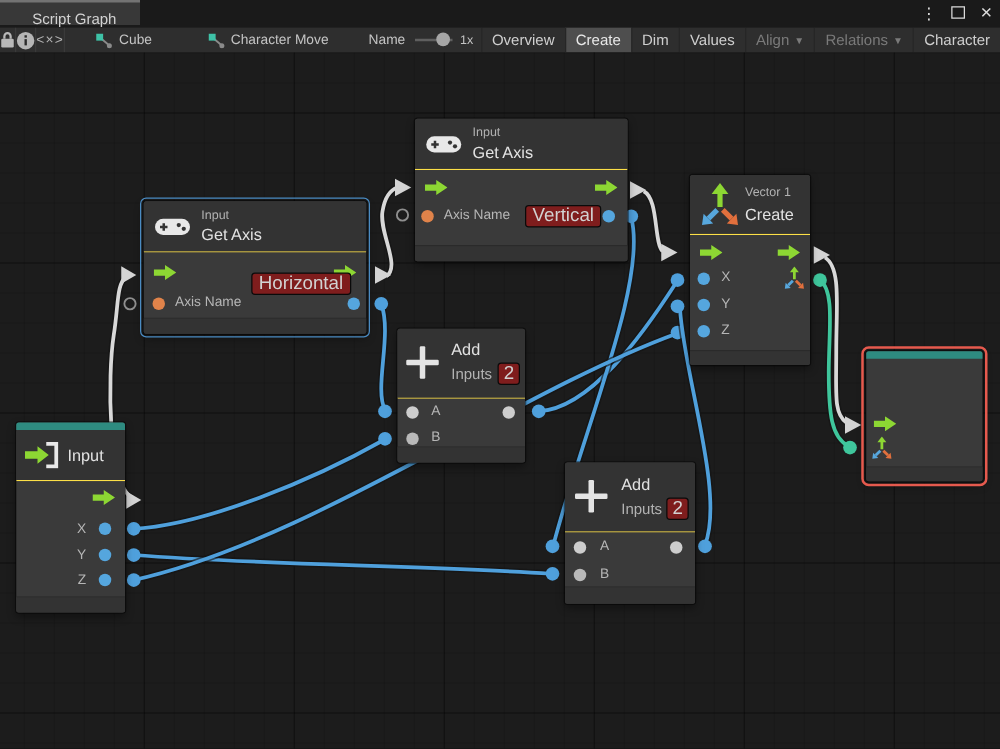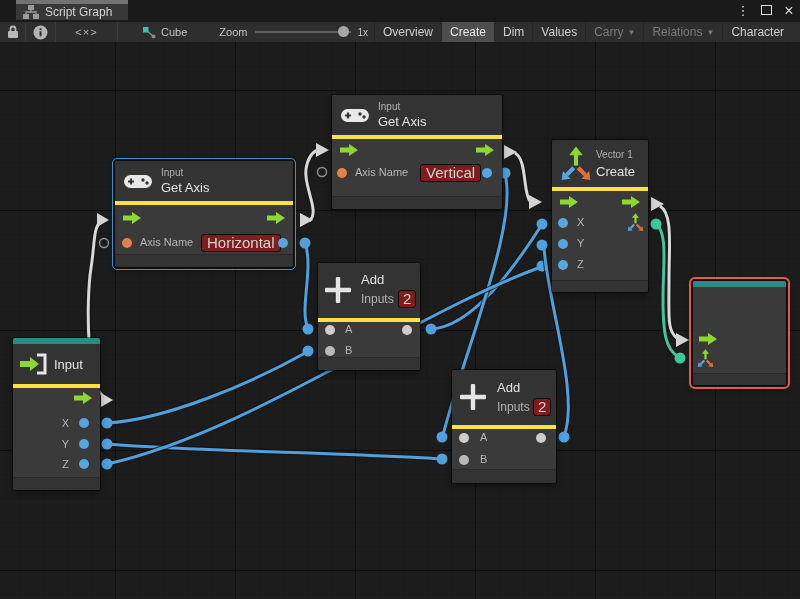--- a/index.html
+++ b/index.html
@@ -1,22 +1,22 @@
 <!DOCTYPE html>
 <html><head>
 <meta charset="utf-8">
 <style>
   html,body{margin:0;padding:0;background:#111;}
   #stage{position:relative;width:800px;height:599px;overflow:hidden;
          font-family:"Liberation Sans","DejaVu Sans",sans-serif;
          -webkit-font-smoothing:antialiased;user-select:none;}
   
   #tabbar{position:absolute;left:0;top:0;width:800px;height:22px;background:#1a1a1a;}
-  #tab-active{position:absolute;left:16px;top:0;width:112px;height:20px;background:#383838;
-              border-top:4px solid #737373;display:flex;align-items:center;gap:6px;padding-left:7px;box-sizing:border-box;}
+  #tab-active{position:absolute;left:0;top:0;width:112px;height:20px;background:#383838;
+              border-top:2px solid #737373;display:flex;align-items:center;gap:6px;padding-left:7px;box-sizing:border-box;flex-direction:column;}
   #tab-active .t-label{font-size:12px;color:#d2d2d2;white-space:nowrap;}
   #win-controls{position:absolute;right:4px;top:0;height:22px;display:flex;align-items:center;gap:9px;color:#dcdcdc;}
   .wc{width:14px;text-align:center;font-size:13px;line-height:22px;cursor:default;}
   .wc-box{width:9px;height:8px;border:1.5px solid #dcdcdc;display:inline-block;margin-top:2px;}
   
   #toolbar{position:absolute;left:0;top:22px;width:800px;height:20px;background:#2e2e2e;
            border-bottom:1px solid #161616;display:flex;align-items:center;overflow:hidden;white-space:nowrap;}
   .tb-cell{height:20px;display:flex;align-items:center;justify-content:center;border-right:1px solid #3a3a3a;box-sizing:border-box;}
   .tb-label{font-size:11px;color:#c4c4c4;}
   .tb-code{font-size:11px;color:#b4b4b4;letter-spacing:1px;}
@@ -45,21 +45,21 @@
   .tri{fill:#d4d4d4;}
   .ep{fill:#4fa0dc;}
   .epv{fill:#3fc69c;}
   .hollow{fill:#1c1c1c;stroke:#8f8f8f;stroke-width:1.5;}
   
   .node{position:absolute;background:#3a3a3a;border-radius:2px;
         box-shadow:0 0 0 1px rgba(0,0,0,.45),0 3px 7px rgba(0,0,0,.4);}
   .node.sel-blue{outline:1px solid #4a8bc2;outline-offset:2px;}
   .node.sel-red{outline:2px solid #e65a4e;outline-offset:2px;}
   .n-head,.n-foot{position:absolute;left:0;right:0;background:#333333;}
-  .n-head{top:0;border-bottom:4px solid #fde047;border-radius:2px 2px 0 0;}
+  .n-head{top:0;border-bottom:1px solid #fde047;border-radius:2px 2px 0 0;}
   .n-foot{bottom:0;border-top:1px solid #2a2a2a;border-radius:0 0 2px 2px;}
   .teal-strip{position:absolute;left:0;right:0;top:0;height:6px;background:#2e8b80;border-radius:2px 2px 0 0;}
   .cat{position:absolute;font-size:10px;color:#b2b2b2;}
   .title{position:absolute;font-size:13px;color:#e2e2e2;}
   .plabel{position:absolute;font-size:11px;color:#b6b6b6;}
   .dot{position:absolute;width:10px;height:10px;border-radius:50%;}
   .dot.blue{background:#55a6de;}
   .dot.orange{background:#e0834a;}
   .dot.gray{background:#cdcdcd;}
   .dot.gray2{background:#b9b9b9;}
@@ -107,39 +107,47 @@
       <span class="tb-code">&lt;×&gt;</span>
     </div>
     <div class="crumb" style="margin-left:14px;">
       <svg width="14" height="13" viewBox="0 0 14 13">
         <path d="M4 4 L11 10" stroke="#8a8a8a" stroke-width="1.5"></path>
         <circle cx="11.5" cy="10.5" r="2" fill="#8a8a8a"></circle>
         <rect x="1" y="1" width="5.5" height="5.5" fill="#3ec2a7"></rect>
       </svg>
       <span class="tb-label">Cube</span>
     </div>
-    <span class="tb-label" style="margin-left:22px;">Zoom</span>
+    <div class="crumb" style="margin-left:24px;">
+      <svg width="14" height="13" viewBox="0 0 14 13">
+        <path d="M4 4 L11 10" stroke="#8a8a8a" stroke-width="1.5"></path>
+        <circle cx="11.5" cy="10.5" r="2" fill="#8a8a8a"></circle>
+        <rect x="1" y="1" width="5.5" height="5.5" fill="#3ec2a7"></rect>
+      </svg>
+      <span class="tb-label">Character Move</span>
+    </div>
+    <span class="tb-label" style="margin-left:22px;">Name</span>
     <div id="zoom-track">
       <div id="zoom-handle"></div>
     </div>
     <span class="tb-label" style="font-size:10px;margin-right:6px;">1x</span>
     <div class="seg">
         <span>Overview</span>
       </div>
     <div class="seg active">
         <span>Create</span>
       </div>
     <div class="seg">
         <span>Dim</span>
       </div>
     <div class="seg">
         <span>Values</span>
       </div>
     <div class="seg disabled">
-        <span>Carry</span>
+        <span>Align</span>
         <span class="dd">▼</span>
       </div>
     <div class="seg disabled">
         <span>Relations</span>
         <span class="dd">▼</span>
       </div>
     <div class="seg">
         <span>Character</span>
       </div>
   </div>
@@ -263,21 +271,21 @@
       <div class="title" style="left:46px;top:19px;">Get Axis</div>
     </div>
     <svg class="abs" style="left:8px;top:51px;" width="18" height="12" viewBox="0 0 18 12">
         <path d="M0 3.5 H9 V0 L18 6 L9 12 V8.5 H0 Z" fill="#8dd733"></path>
       </svg>
     <svg class="abs" style="right:8px;top:51px;" width="18" height="12" viewBox="0 0 18 12">
         <path d="M0 3.5 H9 V0 L18 6 L9 12 V8.5 H0 Z" fill="#8dd733"></path>
       </svg>
     <span class="dot orange" style="left:7px;top:77px;"></span>
     <span class="plabel" style="left:25px;top:75px;">Axis Name</span>
-    <div class="field" style="left:86px;top:73px;">Horizontal</div>
+    <div class="field" style="left:86px;top:57px;">Horizontal</div>
     <span class="dot blue" style="right:5px;top:77px;"></span>
     <div class="n-foot" style="height:12px;"></div>
   </div>
 
   <div class="node" style="left:318px;top:263px;width:102px;height:107px;">
     <div class="n-head" style="height:55px;">
       <svg class="abs" style="left:6px;top:13px;" width="28" height="28" viewBox="0 0 28 28">
         <rect x="11.8" y="1" width="4.4" height="26" rx="1" fill="#e4e4e4"></rect>
         <rect x="1" y="11.8" width="26" height="4.4" rx="1" fill="#e4e4e4"></rect>
       </svg>

